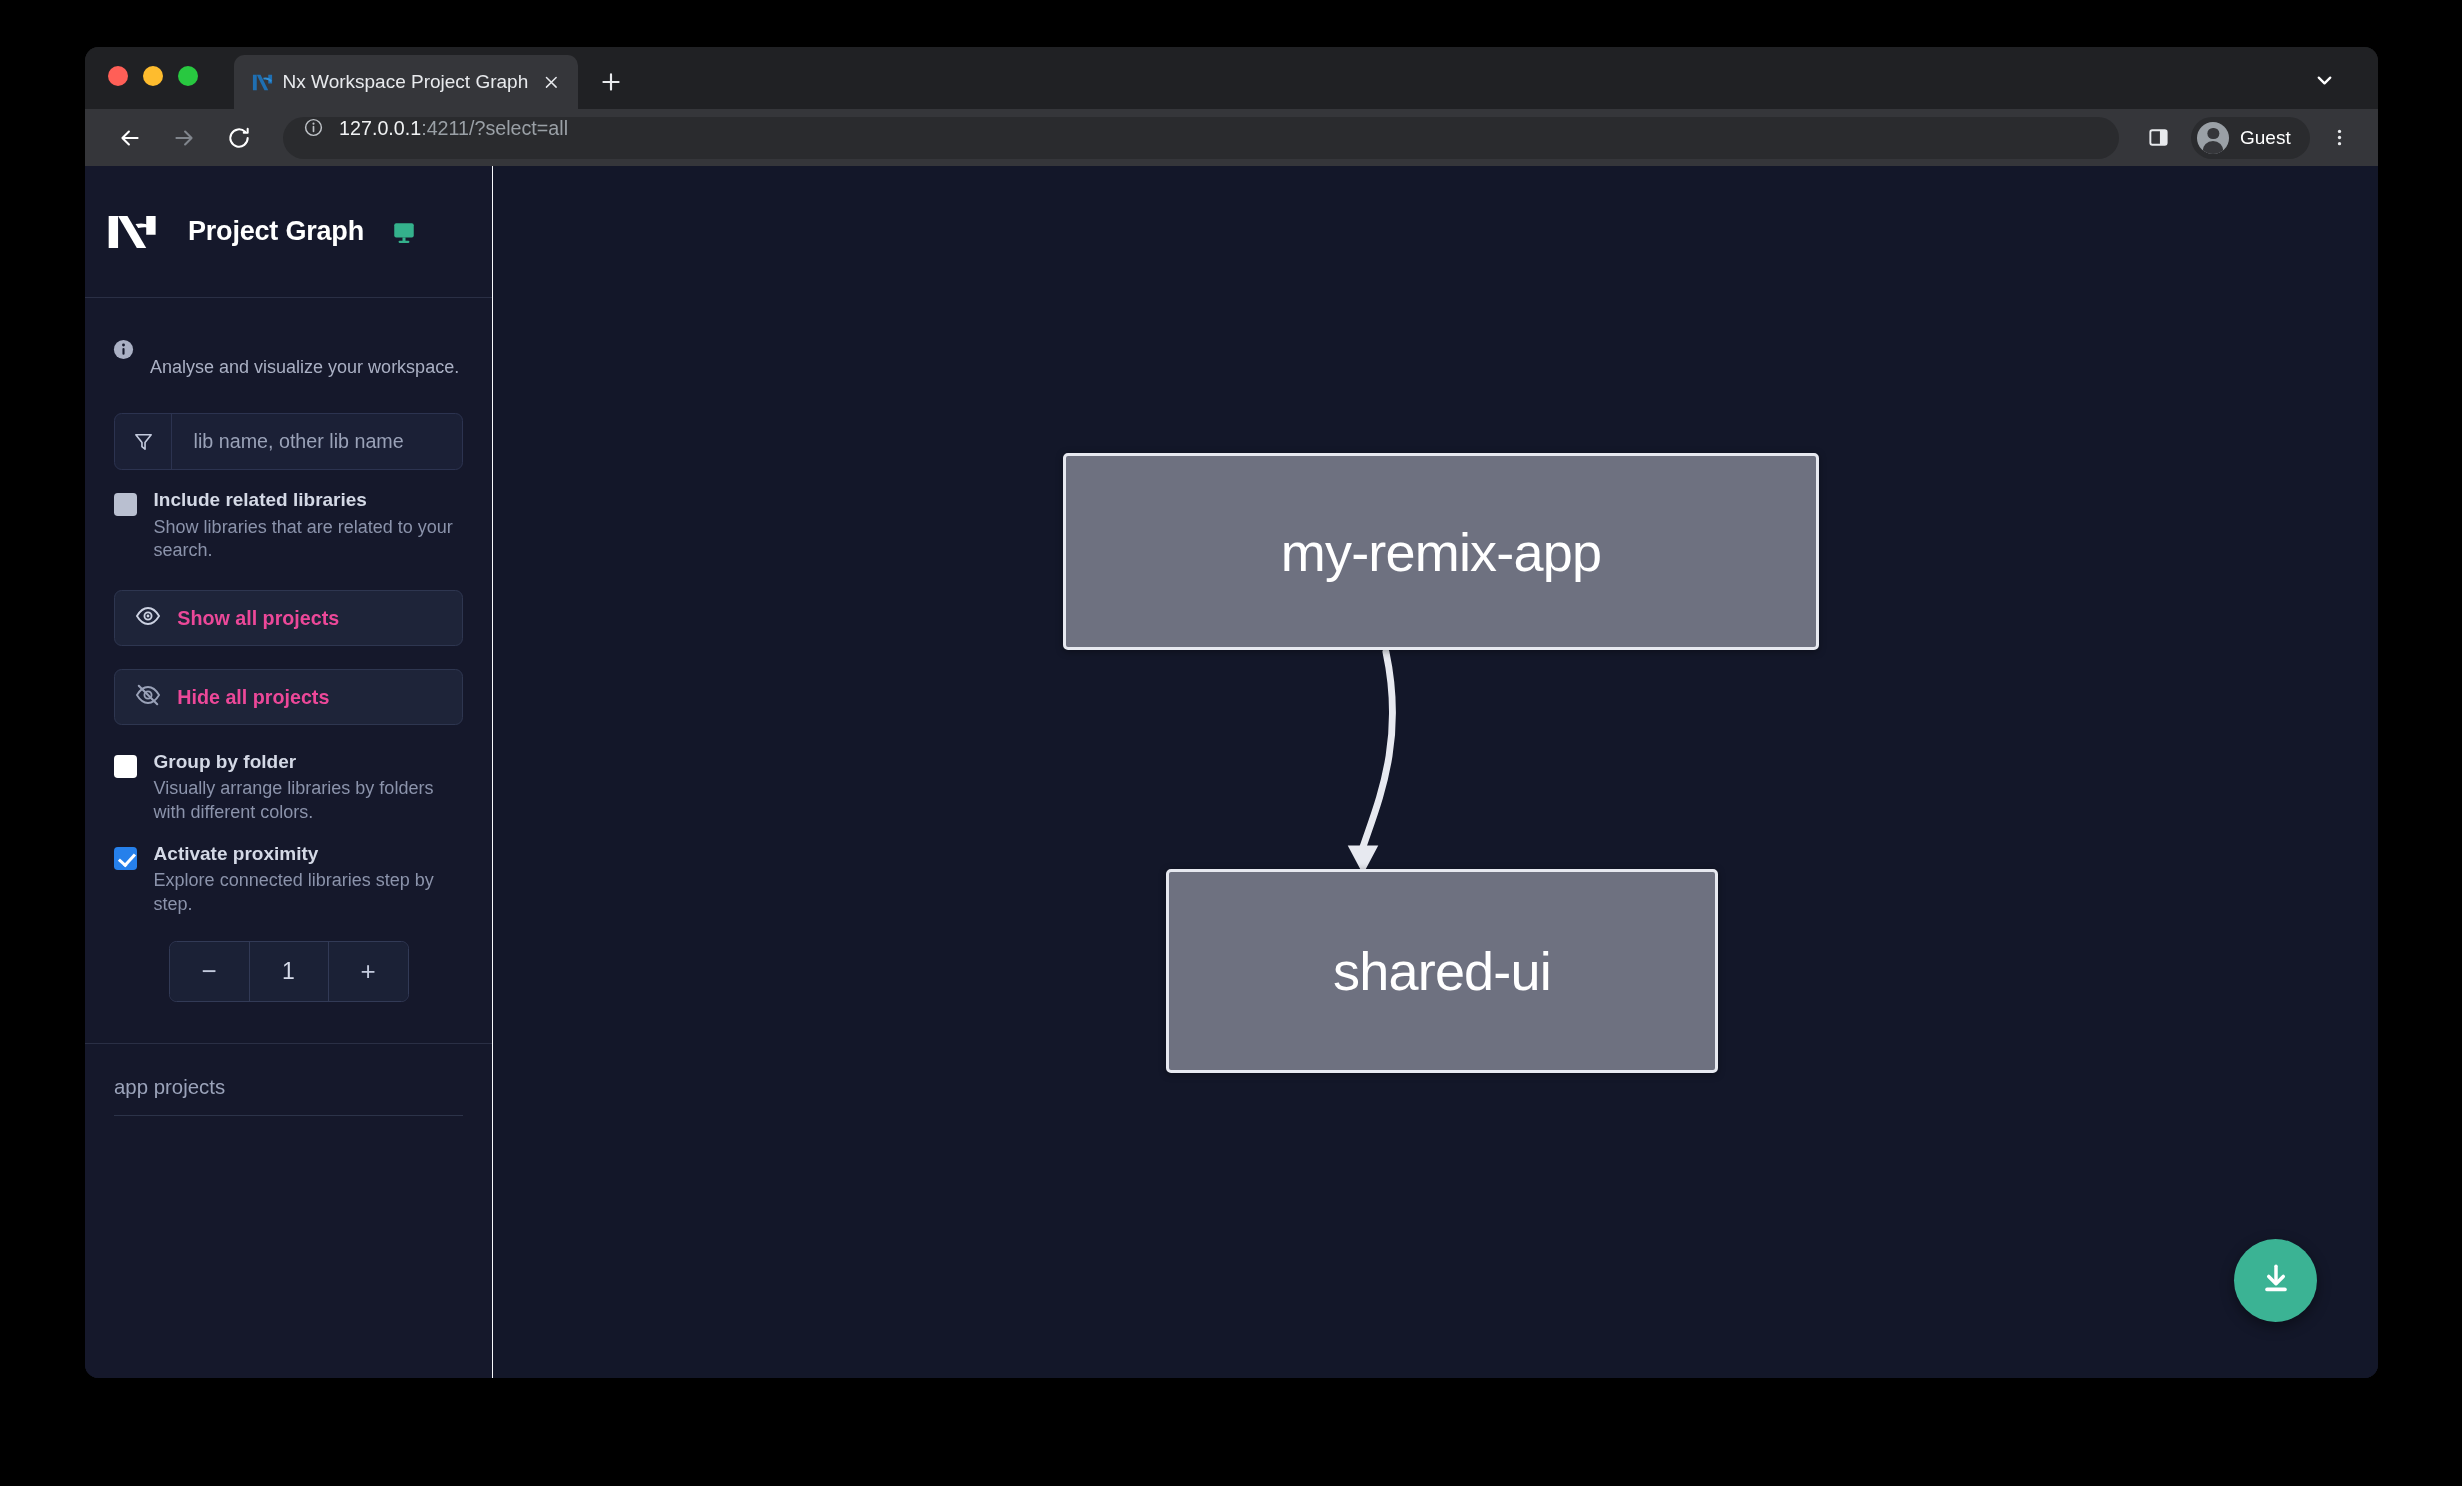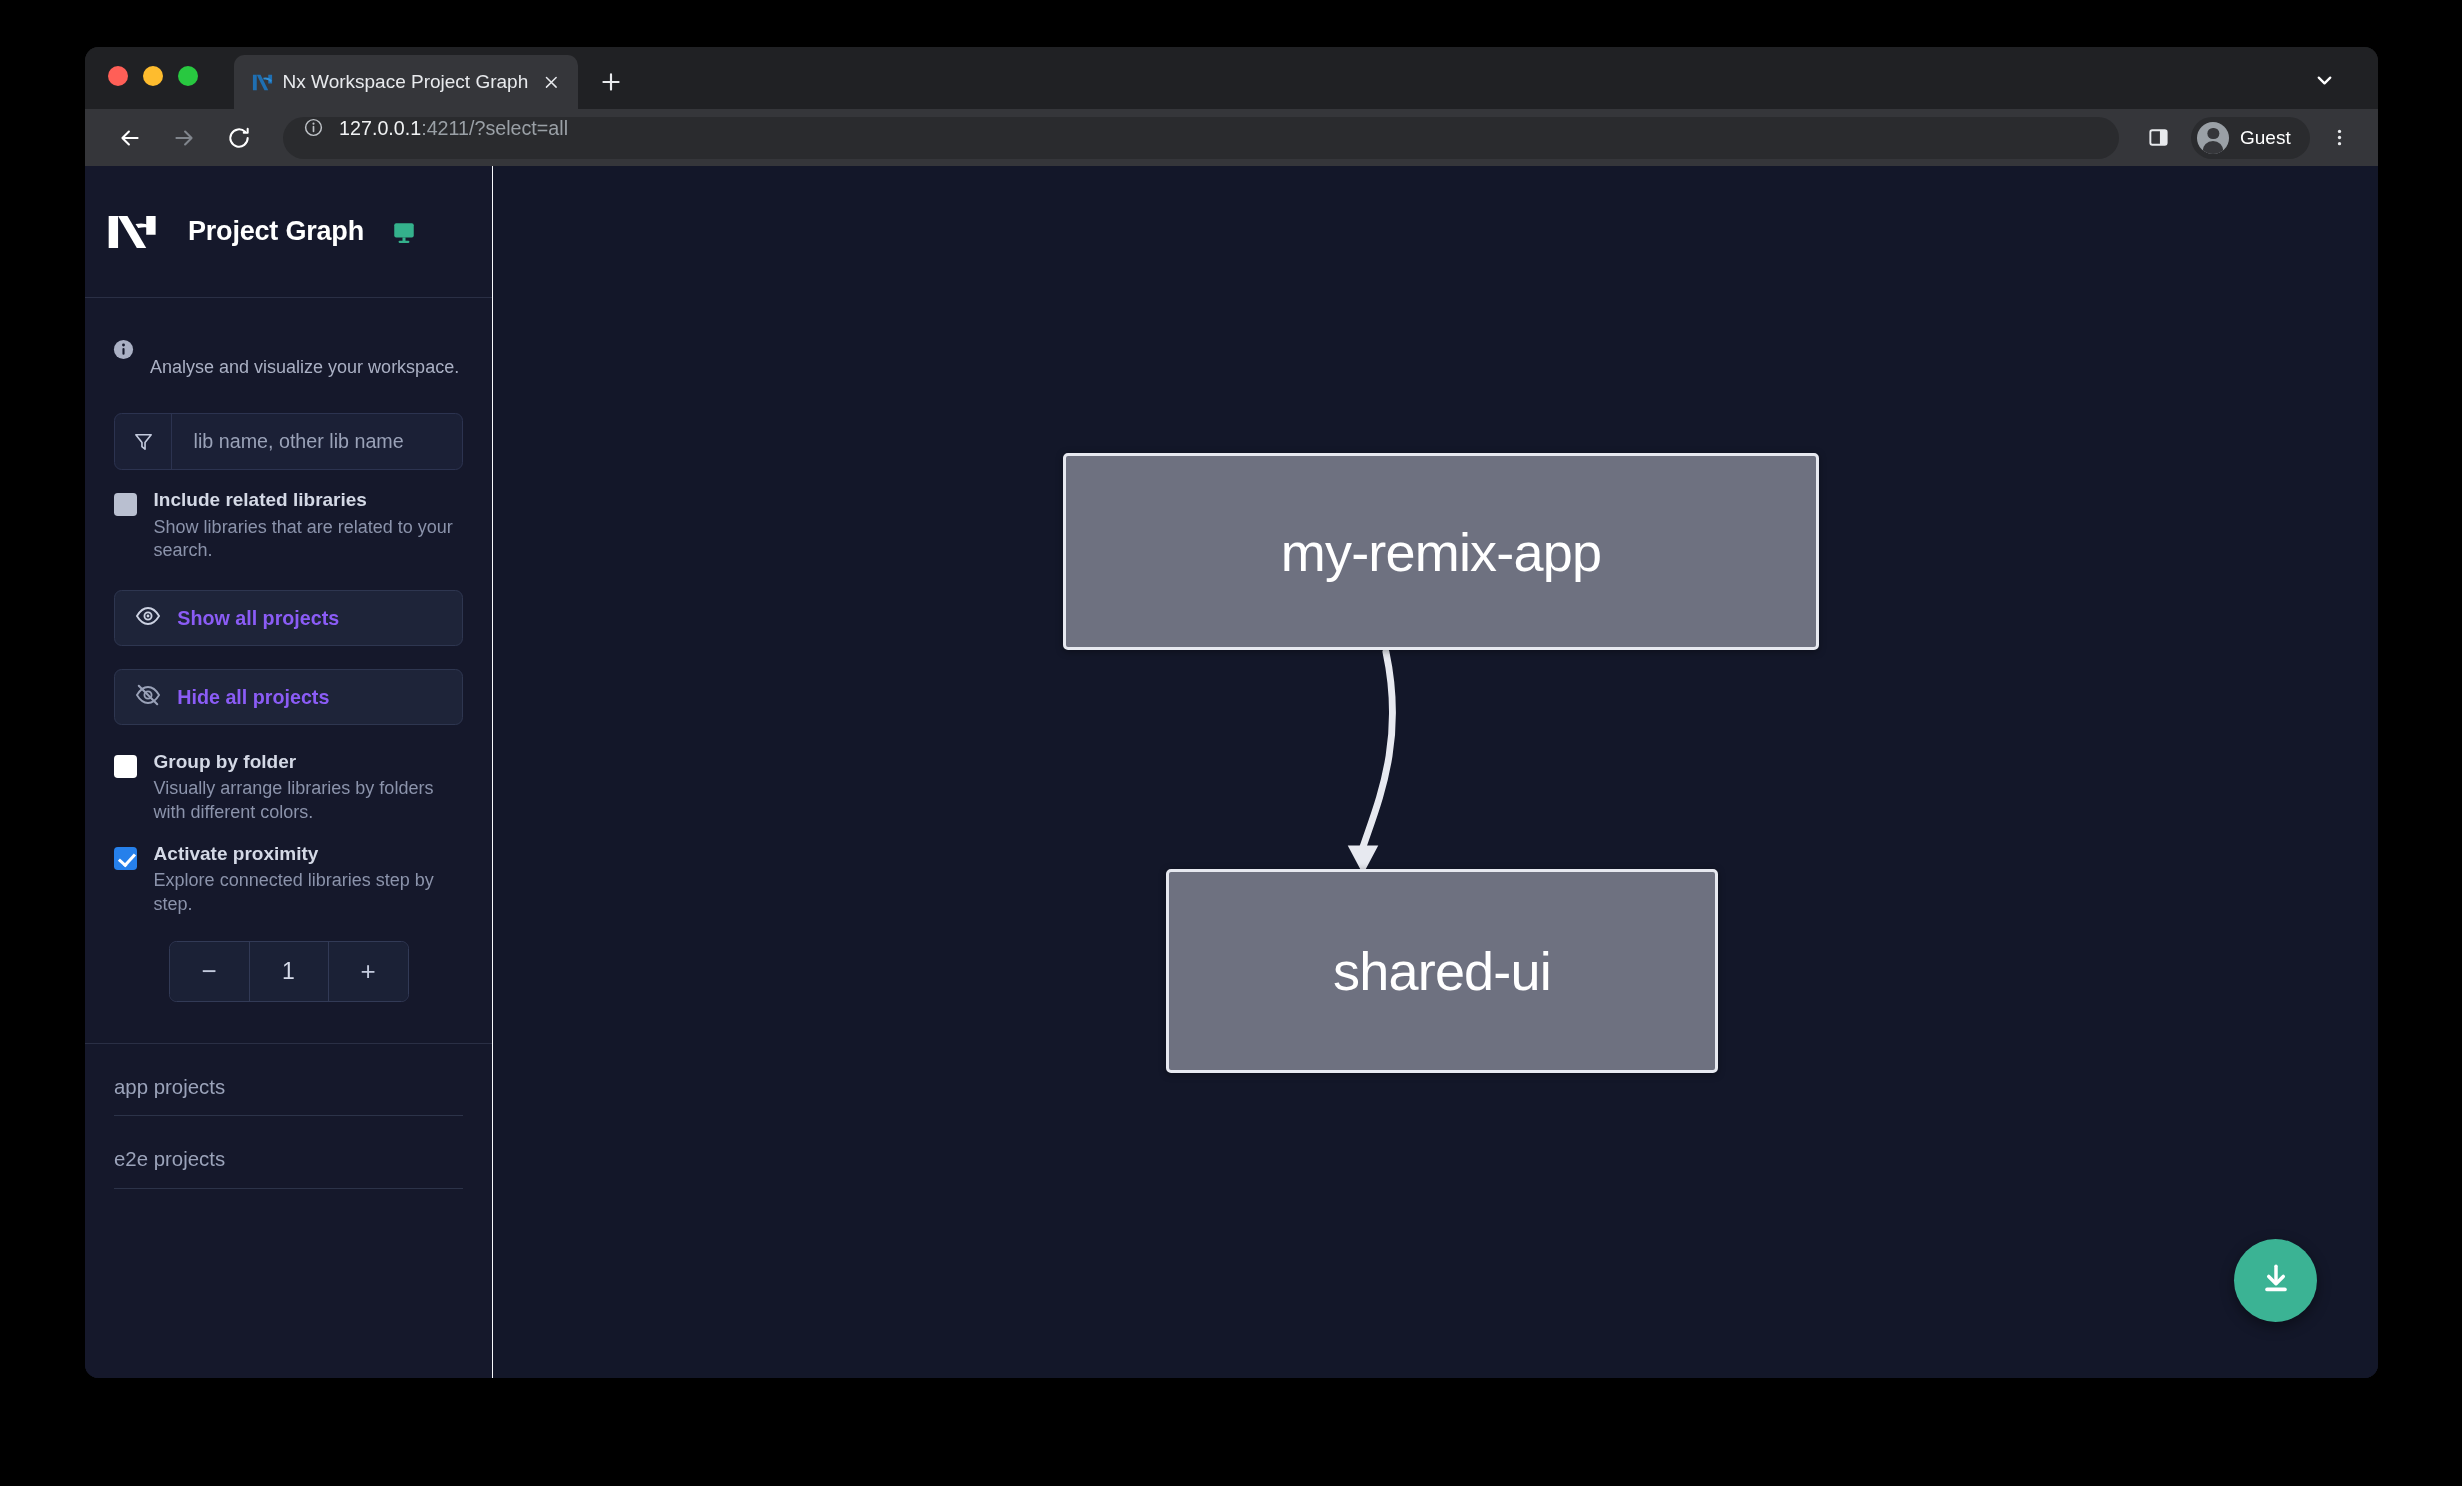--- a/index.html
+++ b/index.html
@@ -197,21 +197,21 @@
   .opt-desc { color: #8b93ab; font-size: 18px; line-height: 1.32; margin-top: 4.5px; max-width: 318px; }
 
   .pill-btn {
     margin: 0 29px;
     height: 56px;
     background: #1e2439;
     border: 0.8px solid #2e3650;
     border-radius: 7.6px;
     display: flex; align-items: center;
     gap: 16.6px; padding-left: 19.7px;
-    color: #8b5cf6; font-size: 19.7px; font-weight: 700;
+    color: #ec4899; font-size: 19.7px; font-weight: 700;
   }
   #show-all-btn { margin-top: 27px; }
   #hide-all-btn { margin-top: 23px; }
 
   #proximity-stepper {
     margin: 24px auto 0 auto;
     width: 240px; height: 61px;
     border: 0.8px solid #323a56;
     border-radius: 7.6px;
     display: flex;
@@ -473,21 +473,20 @@
       <div id="proximity-stepper">
         <div class="step-btn" id="step-minus">−</div>
         <div id="step-value">1</div>
         <div class="step-btn" id="step-plus">+</div>
       </div>
 
       <div id="sidebar-divider"></div>
 
       <div id="project-sections">
         <div class="project-section">app projects</div>
-        <div class="project-section">e2e projects</div>
       </div>
 
       <div id="sidebar-scrollbar">
         <div id="sidebar-scroll-thumb"></div>
       </div>
     </div>
 
     <div id="graph-canvas">
 
       <svg id="graph-edge" viewBox="0 0 2470 1602" preserveAspectRatio="none">

